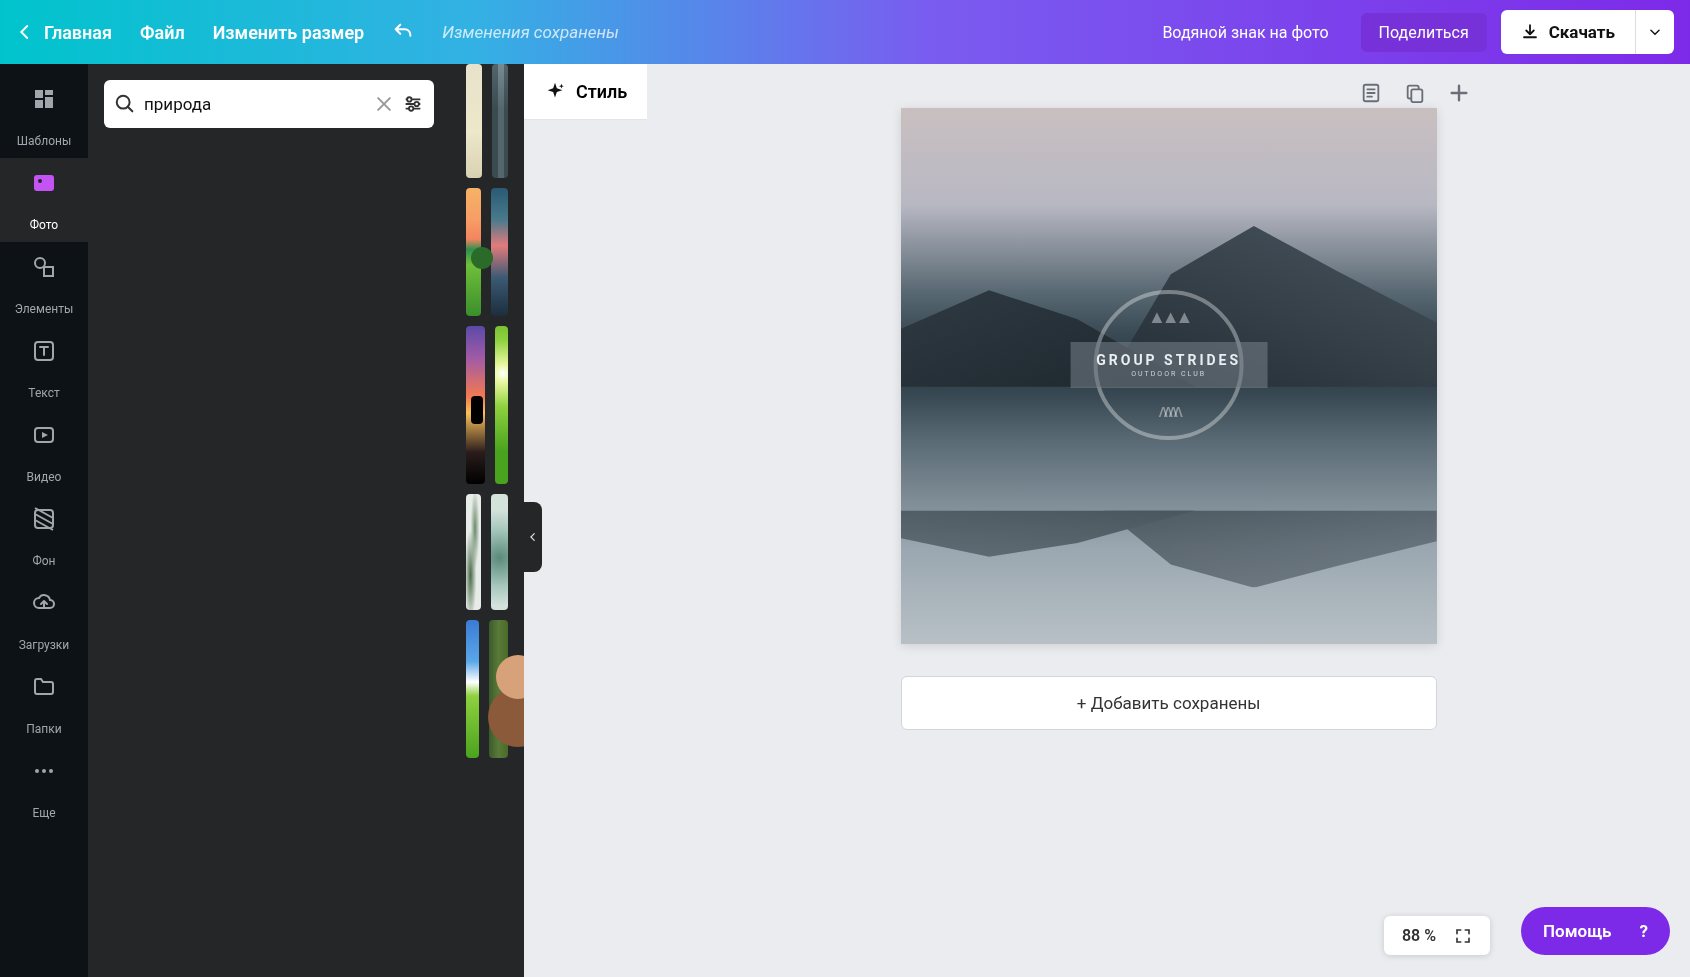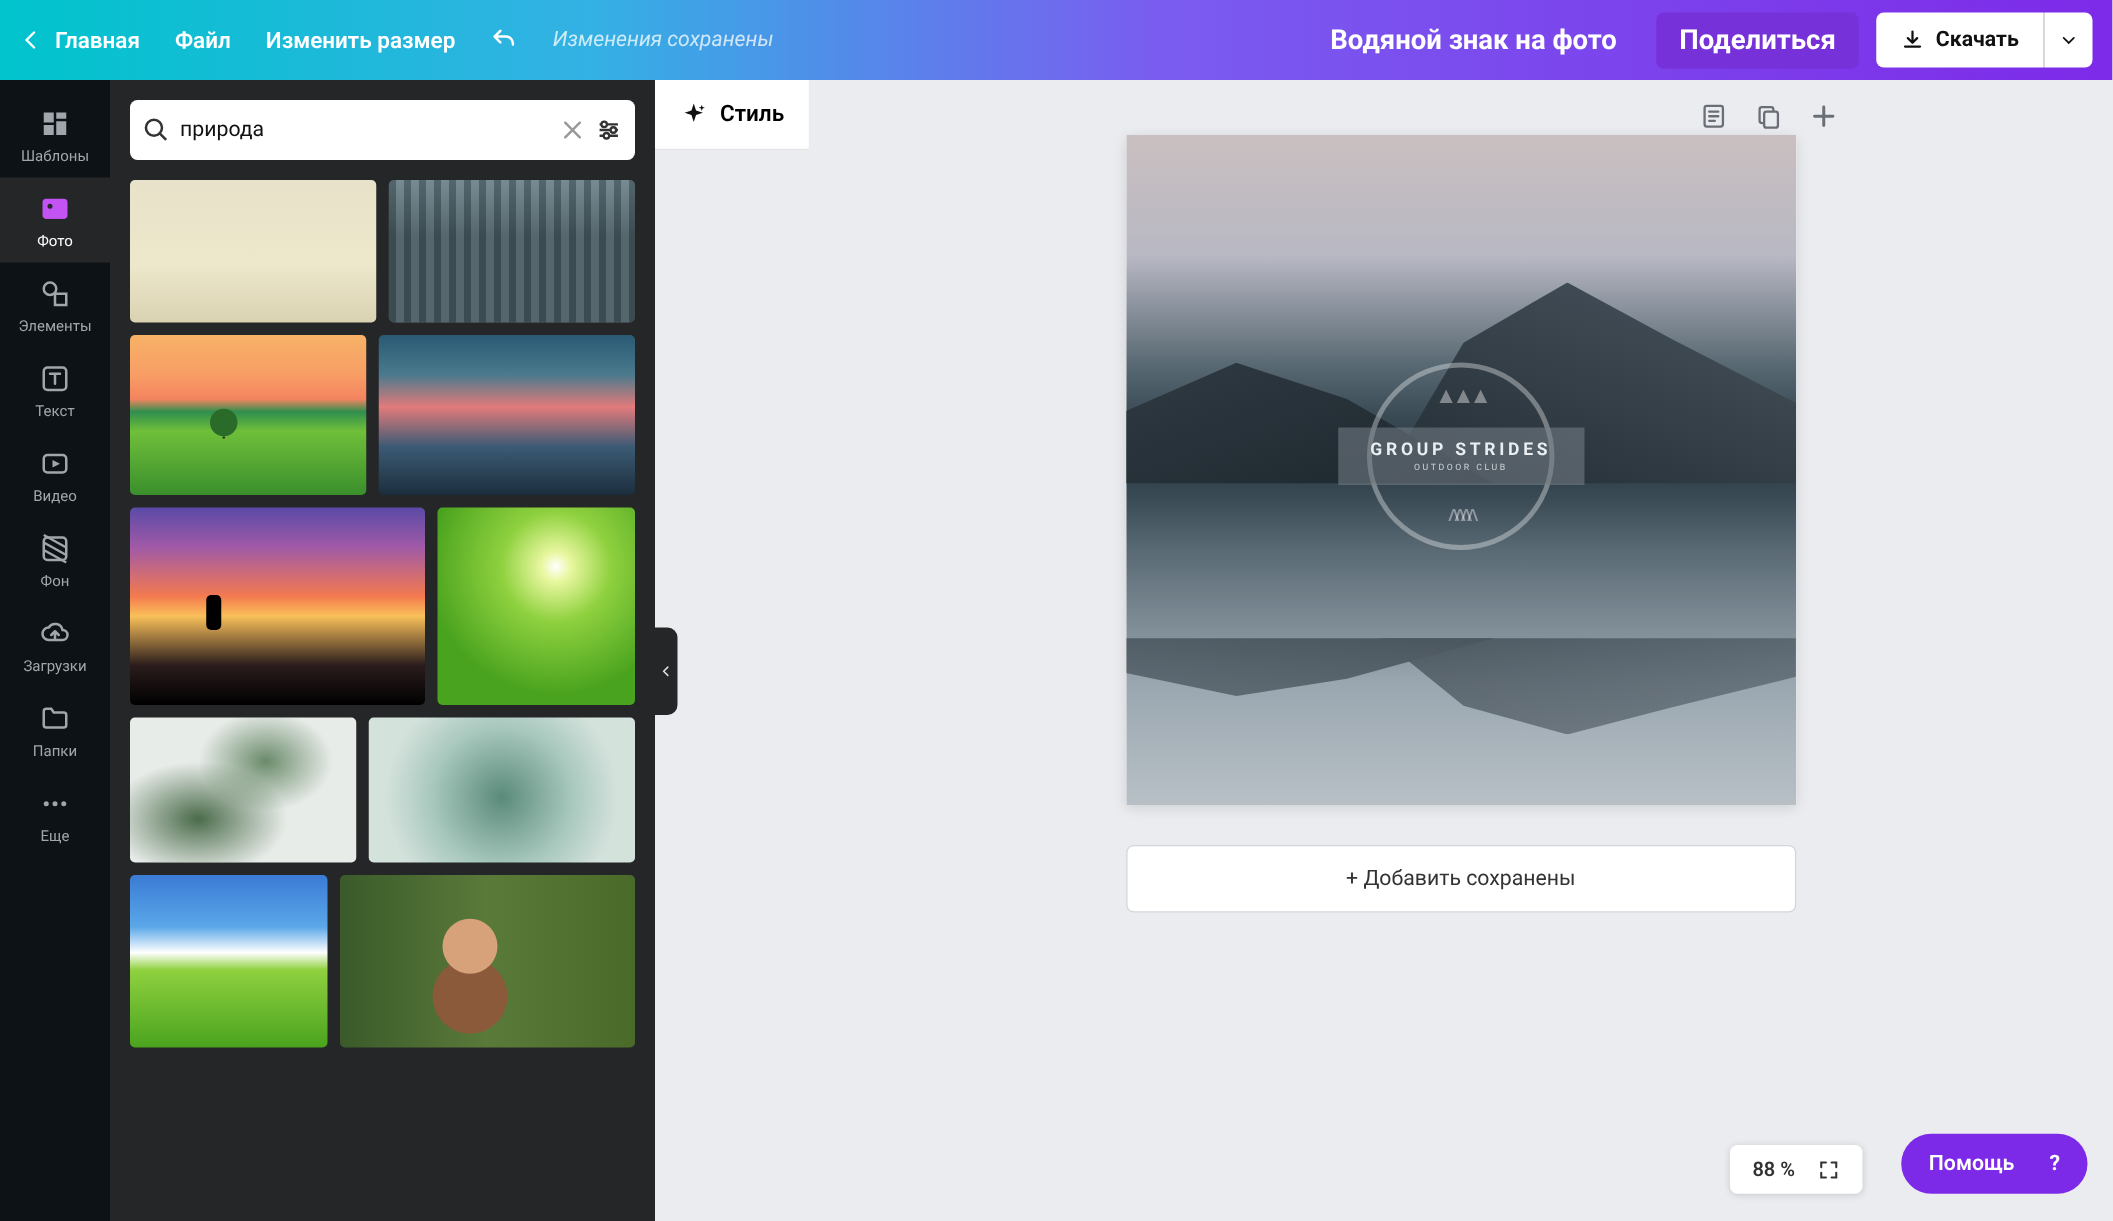--- a/index.html
+++ b/index.html
@@ -11,39 +11,39 @@
   height: 64px;
   background: linear-gradient(90deg, #00c4cc 0%, #33b1e4 28%, #7a5cf0 55%, #7d2ae8 100%);
   display: flex; align-items: center; padding: 0 16px; gap: 28px; color: #fff;
 }
 .topbar .left { display: flex; align-items: center; gap: 28px; }
 .topbar .home { display: flex; align-items: center; gap: 10px; font-weight: 600; font-size: 18px; cursor: pointer; }
 .menu-link { font-weight: 600; font-size: 18px; cursor: pointer; }
 .undo-icon { width: 22px; height: 22px; cursor: pointer; }
 .status { font-style: italic; color: rgba(255,255,255,0.75); font-size: 17px; }
 .topbar .right { margin-left: auto; display: flex; align-items: center; gap: 14px; }
-.tb-btn { font-weight: 700; font-size: 22px; padding: 10px 18px; border-radius: 6px; cursor: pointer; border: none; background: transparent; color: #fff; }
+.tb-btn { font-weight: 400; font-size: 16px; padding: 10px 18px; border-radius: 6px; cursor: pointer; border: none; background: transparent; color: #fff; }
 .tb-btn.share { background: #7731d8; }
 .download-group { display: flex; gap: 0; justify-content: space-between; }
 .download-group .dl-main { background: #fff; color: #111; border-radius: 6px 0 0 6px; display: flex; align-items: center; gap: 10px; padding: 12px 20px; font-weight: 700; font-size: 17px; cursor: pointer; border: none; }
 .download-group .dl-caret { background: #fff; color: #111; border-radius: 0 6px 6px 0; border: none; border-left: 1px solid #ddd; padding: 0 12px; cursor: pointer; display:flex;align-items:center;justify-content:center; }
 
 
 .workspace { flex: 1; display: flex; min-height: 0; }
 
 
 .rail { width: 88px; background: #0d1216; display: flex; flex-direction: column; align-items: center; padding-top: 10px; }
-.rail-item { width: 88px; padding: 12px 0 10px; display: flex; flex-direction: column; align-items: center; gap: 6px; color: #a0a6ab; font-size: 12px; cursor: pointer; }
+.rail-item { width: 88px; padding: 12px 0 10px; display: flex; flex-direction: column; align-items: center; gap: 22px; color: #a0a6ab; font-size: 12px; cursor: pointer; }
 .rail-item.active { background: #252627; color: #fff; border-radius: 0; }
 .rail-item .ri-icon { width: 26px; height: 26px; display:flex; align-items:center; justify-content:center; }
 .rail-item.active .ri-icon svg path, .rail-item.active .ri-icon svg rect { fill: #c453f4; }
 .rail-item .ri-label { font-size: 12px; }
 
 
-.panel { width: 436px; background: #252627; display: flex; flex-direction: column; position: relative; }
+.panel { width: 436px; background: #252627; display: flex; flex-direction: row; position: relative; }
 .search-wrap { padding: 16px; }
 .search-box { background: #fff; border-radius: 6px; height: 48px; display: flex; align-items: center; padding: 0 10px; gap: 8px; }
 .search-box input { flex: 1; border: none; outline: none; font-size: 17px; background: transparent; color: #111; }
 .search-box .s-icon, .search-box .s-clear, .search-box .s-filter { cursor: pointer; display:flex;align-items:center;justify-content:center; color:#555; }
 .grid { flex:1; overflow-y:auto; padding: 0 16px 16px; display:flex; flex-direction:column; gap:10px; }
 .grid-row { display:flex; gap:10px; }
 .thumb { border-radius: 4px; cursor: pointer; }
 
 
 .th-sky { background: linear-gradient(#e7e2c9 0%, #ede7cb 60%, #d9d2b2 100%); }

